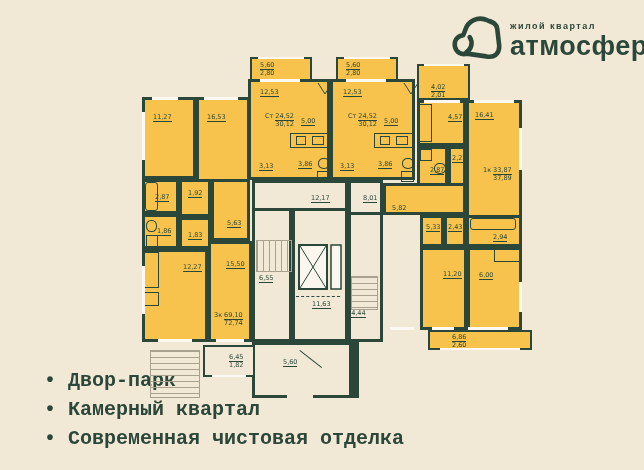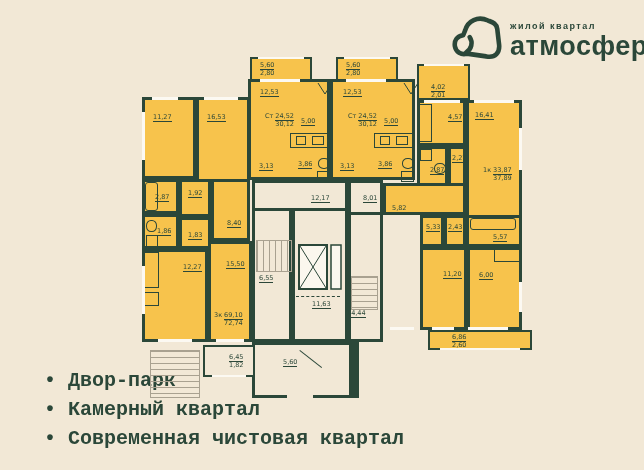--- a/index.html
+++ b/index.html
@@ -74,21 +74,21 @@
   <div class="room" style="left:179px;top:179px;width:32px;height:38px">
     <span class="lbl" style="left:6px;top:8px">1,92</span>
   </div>
   <div class="room" style="left:142px;top:214px;width:37px;height:35px">
     <span class="lbl" style="left:12px;top:11px">1,86</span>
   </div>
   <div class="room" style="left:179px;top:217px;width:32px;height:32px">
     <span class="lbl" style="left:6px;top:12px">1,83</span>
   </div>
   <div class="room" style="left:211px;top:179px;width:39px;height:62px">
-    <span class="lbl" style="left:13px;top:38px">8,40</span>
+    <span class="lbl" style="left:13px;top:38px">5,63</span>
   </div>
   <div class="room" style="left:142px;top:249px;width:66px;height:93px">
     <span class="lbl" style="left:38px;top:12px">12,27</span>
   </div>
   <div class="room" style="left:208px;top:241px;width:44px;height:101px">
     <span class="lbl" style="left:15px;top:17px">15,50</span>
     <div class="apt" style="left:3px;top:68px">
       <span>3к</span>
       <span class="frac">
           <b>69,10</b>
@@ -166,21 +166,21 @@
     <span class="lbl" style="left:6px;top:19px">5,82</span>
   </div>
 
   <div class="room" style="left:420px;top:215px;width:24px;height:32px">
     <span class="lbl" style="left:3px;top:6px">5,33</span>
   </div>
   <div class="room" style="left:444px;top:215px;width:22px;height:32px">
     <span class="lbl" style="left:1px;top:6px">2,43</span>
   </div>
   <div class="room" style="left:466px;top:215px;width:56px;height:32px">
-    <span class="lbl" style="left:24px;top:16px">5,57</span>
+    <span class="lbl" style="left:24px;top:16px">2,94</span>
   </div>
   <div class="room" style="left:420px;top:247px;width:47px;height:83px">
     <span class="lbl" style="left:20px;top:21px">11,20</span>
   </div>
   <div class="room" style="left:467px;top:247px;width:55px;height:83px">
     <span class="lbl" style="left:9px;top:22px">6,00</span>
   </div>
   <div class="room thin" style="left:428px;top:330px;width:104px;height:20px">
     <div class="frac" style="left:22px;top:2px">
       <b>6,86</b>
@@ -273,16 +273,16 @@
   <div class="fx rd" style="left:434px;top:163px;width:12px;height:11px"></div>
   <div class="fx" style="left:419px;top:104px;width:13px;height:38px"></div>
   <div class="fx tub" style="left:470px;top:218px;width:46px;height:12px"></div>
   <div class="fx" style="left:494px;top:248px;width:26px;height:14px"></div>
   <div class="fx" style="left:144px;top:252px;width:15px;height:36px"></div>
   <div class="fx" style="left:144px;top:292px;width:15px;height:14px"></div>
 
   <div id="features">
     <div class="feat">Двор-парк</div>
     <div class="feat">Камерный квартал</div>
-    <div class="feat">Современная чистовая квартал</div>
+    <div class="feat">Современная чистовая отделка</div>
   </div>
 
 </div>
 
 </body></html>

